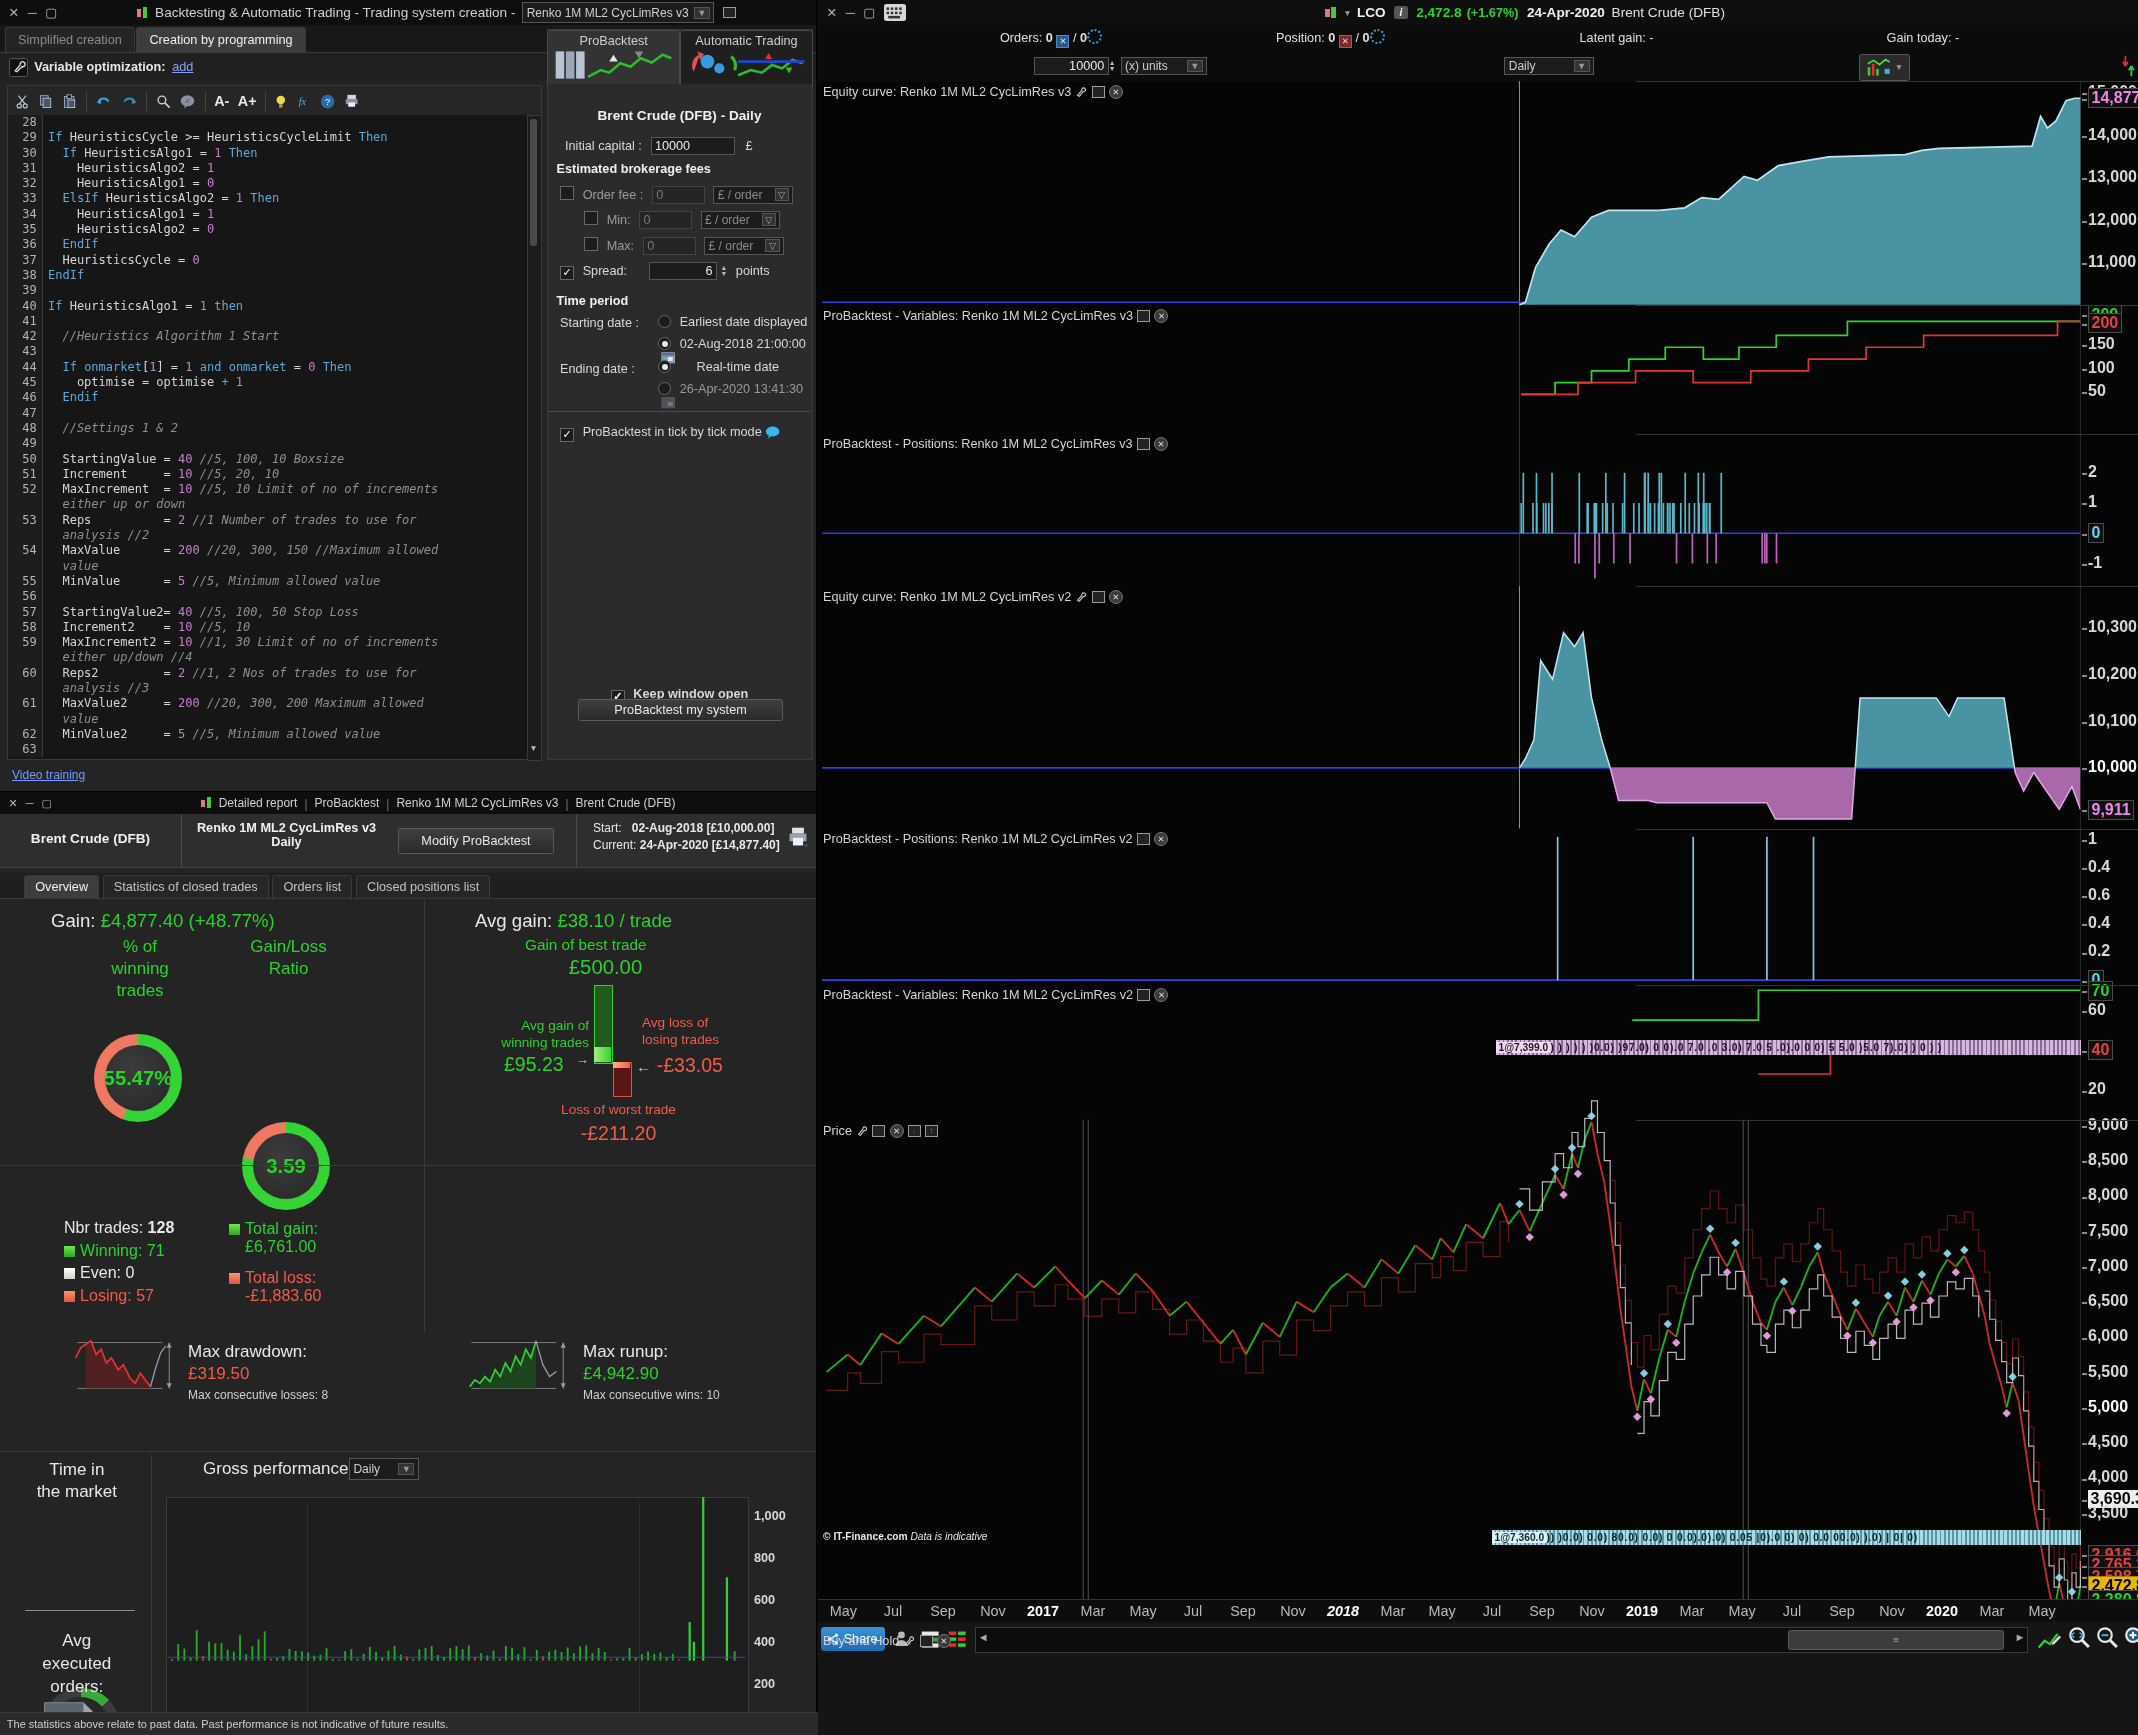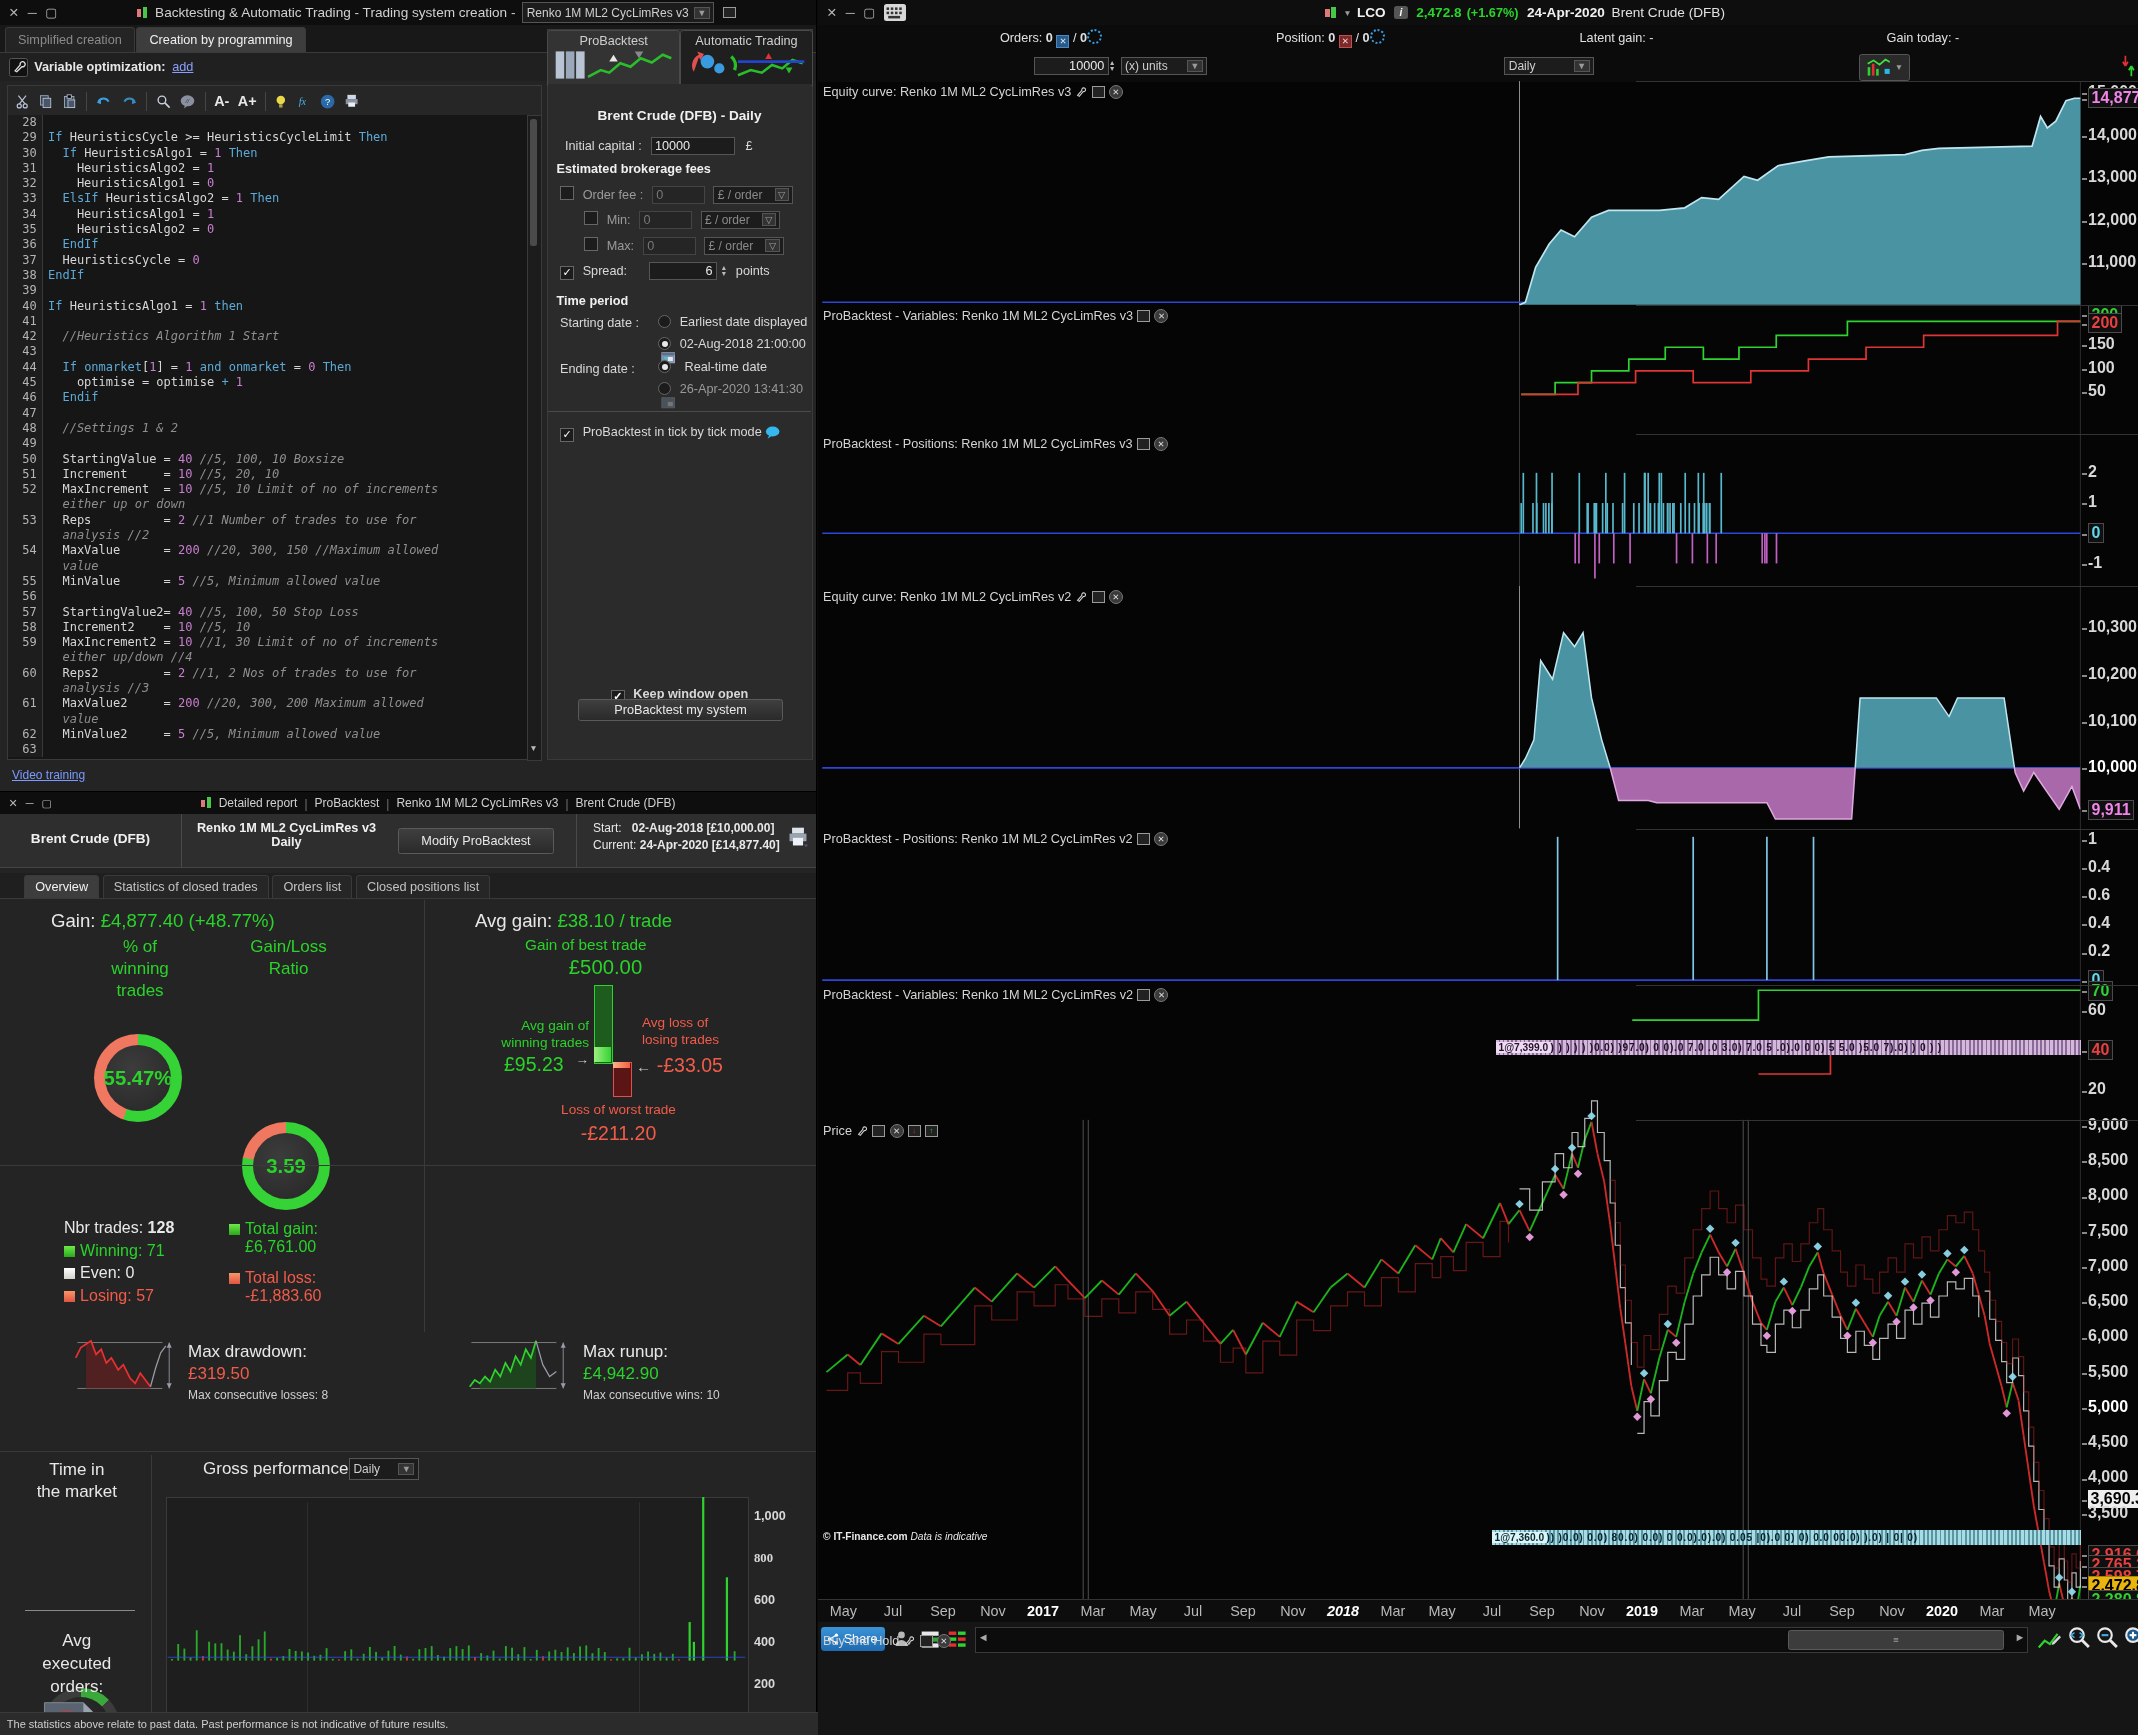--- a/index.html
+++ b/index.html
@@ -275,21 +275,21 @@
           <svg width="14.4" height="12.7" viewBox="0 0 17 15" style="vertical-align:-1.7px;margin-left:3.4px;">
               <rect x="1" y="2" width="15" height="12" fill="#7a90a8" stroke="#aac"></rect>
               <rect x="1" y="2" width="15" height="3" fill="#5a7088"></rect>
               <rect x="4" y="7" width="3" height="3" fill="#3ac8e8"></rect>
               <rect x="8" y="7" width="6" height="5" fill="#dfe8f0"></rect>
             </svg>
         </div>
         <div class="r" style="left:12px;top:278px;"><span>Ending date :</span></div>
         <div class="r" style="left:110px;top:276px;">
           <span class="rad sel"></span>
-          <span style="margin-left:10px;">Real-time date</span>
+          <span style="margin-left:22px;">Real-time date</span>
         </div>
         <div class="r" style="left:110px;top:298px;color:#9a9a9a;">
           <span class="rad"></span>
           <span style="margin-left:5.1px;">26-Apr-2020 13:41:30</span>
           <svg width="14.4" height="12.7" viewBox="0 0 17 15" style="vertical-align:-1.7px;margin-left:3.4px;opacity:.5;">
               <rect x="1" y="2" width="15" height="12" fill="#6a7a88" stroke="#889"></rect>
               <rect x="8" y="7" width="6" height="5" fill="#b8c0c8"></rect>
             </svg>
         </div>
         <div class="r" style="left:0;top:327px;width:263px;height:0.8px;background:#4a4a4a;"></div>
@@ -553,21 +553,21 @@
           <rect x="800.6" y="1955.572309006909" width="2.2" height="1.4276909930908543" fill="#c04030"></rect>
           <rect x="866.3" y="1945.869597073362" width="2.2" height="11.130402926637979" fill="#2aa82a"></rect>
           <rect x="829" y="1723.3" width="2.6" height="233.7" fill="#2fd32f"></rect>
           <rect x="857" y="1858.6" width="2.6" height="98.4" fill="#2fd32f"></rect>
           <rect x="813" y="1911.49" width="2.6" height="45.51" fill="#2fd32f"></rect>
           <rect x="818" y="1934.86" width="2.6" height="22.14" fill="#2fd32f"></rect>
           <line x1="198" y1="1953" x2="880" y2="1953" stroke="#2a50e0"></line>
         </svg>
       <div id="perf-axis">
           <div class="r" style="left: 754px; top: 609px; font-size: 12.7px; color: rgb(216, 216, 216); font-weight: bold;">1,000</div>
-          <div class="r" style="left: 754px; top: 651px; font-size: 12.7px; color: rgb(216, 216, 216); font-weight: bold; font-family: Liberation Serif, serif;">800</div>
+          <div class="r" style="left: 754px; top: 651px; font-size: 12.7px; color: rgb(216, 216, 216); font-weight: bold;">800</div>
           <div class="r" style="left: 754px; top: 693px; font-size: 12.7px; color: rgb(216, 216, 216); font-weight: bold; text-align: right;">600</div>
           <div class="r" style="left: 754px; top: 735px; font-size: 12.7px; color: rgb(216, 216, 216); font-weight: bold;">400</div>
           <div class="r" style="left: 754px; top: 777px; font-size: 12.7px; color: rgb(216, 216, 216); font-weight: bold;">200</div>
           <div class="r" style="left: 754px; top: 819px; font-size: 12.7px; color: rgb(216, 216, 216); font-weight: bold;">0</div>
         </div>
       <div id="perf-months">
           <div class="mon" style="left: 197px; top: 835px; font-size: 12.7px;">Sep</div>
           <div class="mon" style="left: 252px; top: 835px; font-size: 12.7px;">Nov</div>
           <div class="mon yr" style="left: 308px; top: 835px; font-size: 12.7px;">2019</div>
           <div class="mon" style="left: 363px; top: 835px; font-size: 12.7px;">Mar</div>

